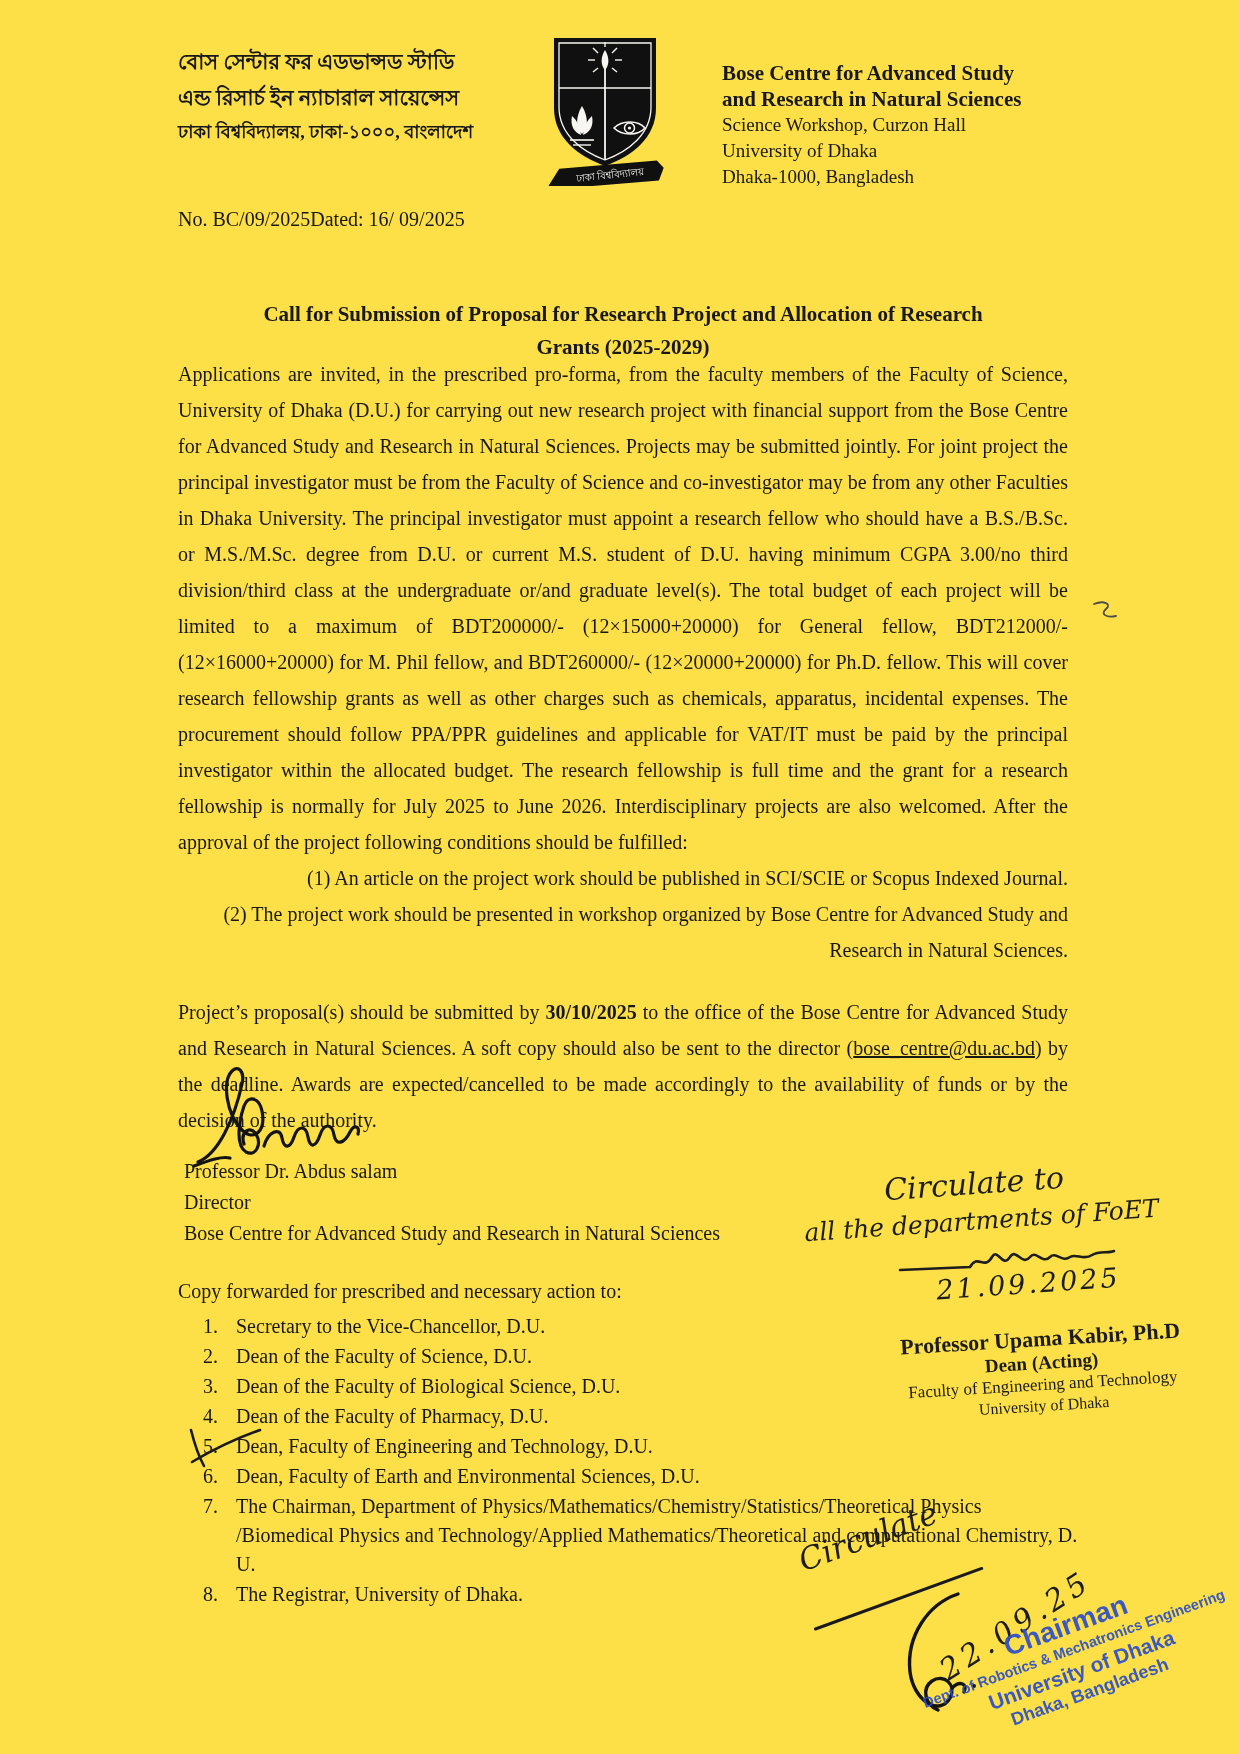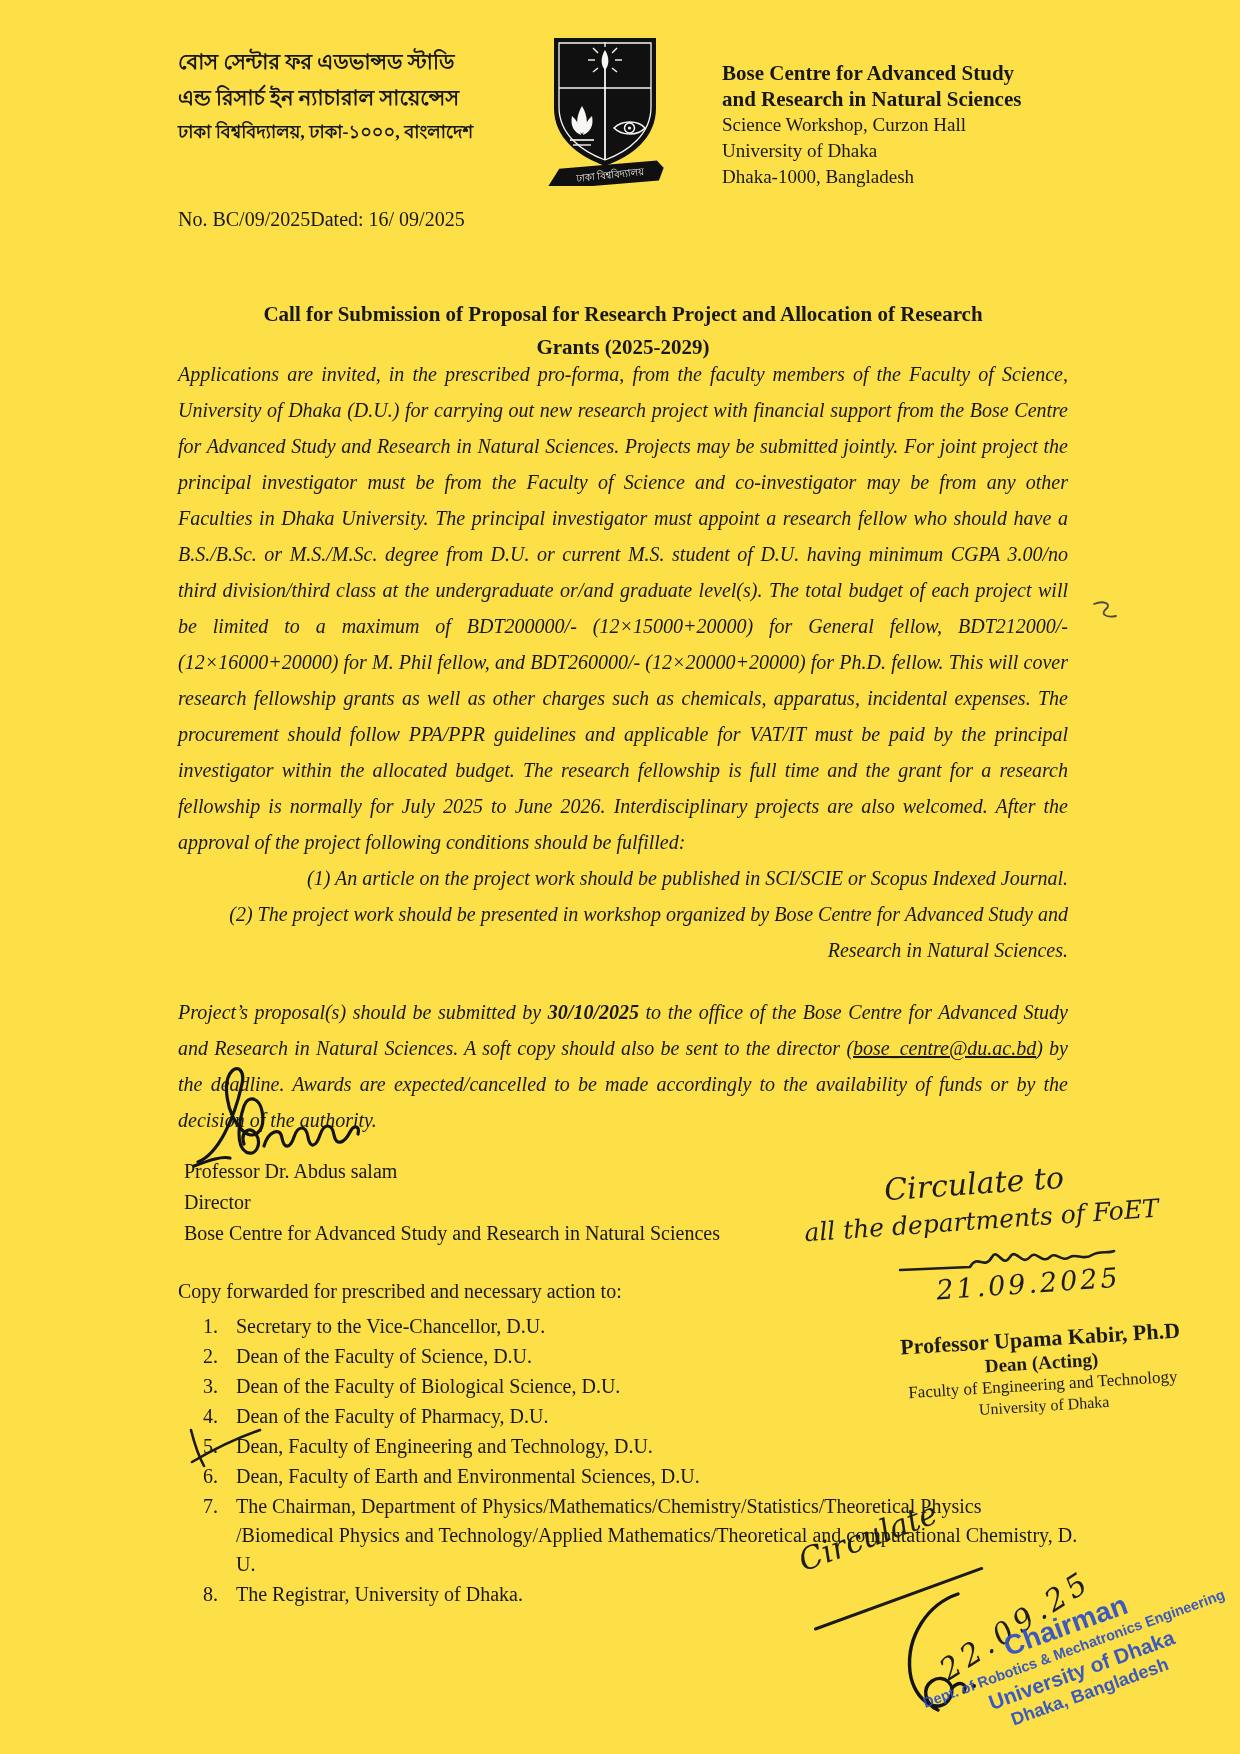--- a/index.html
+++ b/index.html
@@ -18,21 +18,21 @@
   .hdr-en .b { font-size:21px; font-weight:bold; }
   .hdr-en .r { font-size:19px; }
 
   
   .ref-row { left:178px; top:208px; width:890px; display:flex; justify-content:flex-start; font-size:20px; }
 
   
   .title { left:170px; top:266px; width:906px; text-align:center; font-weight:bold; font-size:21px; line-height:33px;margin-top:32px; }
 
   
-  .body-block { left:178px; top:356px; width:890px; font-size:20px; line-height:36px; text-align:justify;font-style:italic; }
+  .body-block { left:178px; top:356px; width:890px; font-size:20px; line-height:36px; text-align:justify; }
   .cond { text-align:right; padding-left:4px; }
   .para2 { margin-top:26px; }
   .bold { font-weight:bold; }
   .email { text-decoration:underline; }
 
   
   .sig-svg { left:188px; top:1062px; }
   .signer { left:184px; top:1156px; font-size:20px; line-height:31px; }
 
   

